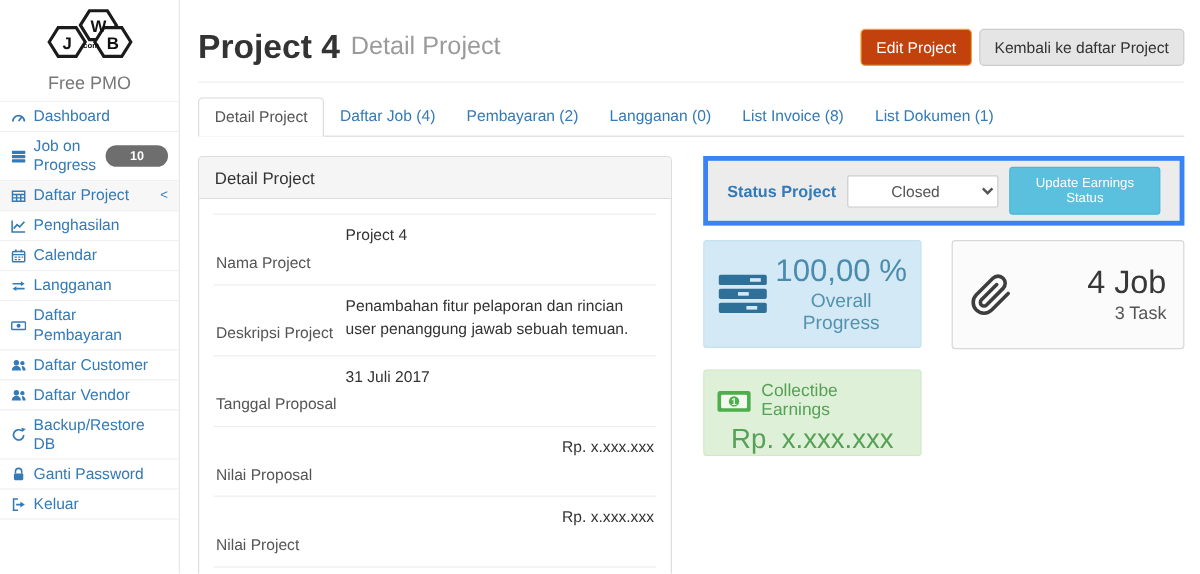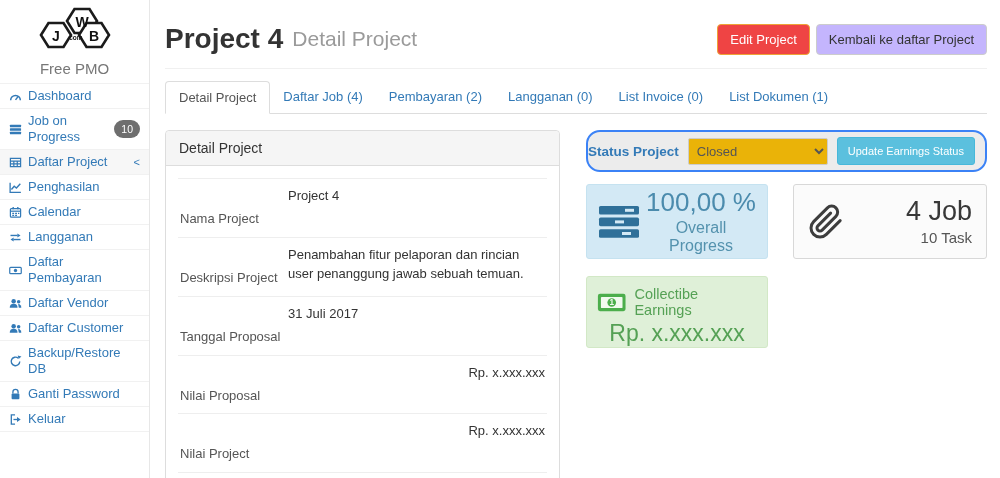--- a/index.html
+++ b/index.html
@@ -10,36 +10,36 @@
 
   
   .sidebar { width:150px; border-right:1px solid #e7e7e7; background:#fff; flex-shrink:0; }
   .logo-block { text-align:center; padding:7px 0 6px; }
   .brand-name { color:#777; font-size:15px; margin-top:3px; }
   .sidebar-menu { list-style:none; border-top:1px solid #f1f1f1; }
   .side-item { display:flex; align-items:center; gap:6px; padding:4px 9px; border-bottom:1px solid #f1f1f1;
                color:#337ab7; font-size:13px; text-decoration:none; cursor:pointer; line-height:16px; }
   .side-item.active { background:#f7f7f7; }
   .side-item .sicon { width:13px; height:13px; flex-shrink:0; display:inline-flex; }
-  .badge { margin-left:auto; background:#6e6e6e; color:#fff; font-size:10.5px; font-weight:normal;
-           padding:1px 7px; border-radius:9px; }
+  .badge { margin-left:auto; background:#6e6e6e; color:#fff; font-size:10.5px; font-weight:bold;
+           padding:1px 20px; border-radius:9px; }
   .chev { margin-left:auto; color:#337ab7; font-size:11px; }
 
   
   .content { flex:1; padding:10px 13px 0 15px; min-width:0; }
   .breadcrumb { background:#f5f5f5; border-radius:4px; padding:7px 15px; font-size:12.5px; color:#777; }
   .breadcrumb a { color:#337ab7; text-decoration:none; cursor:pointer; }
   .bc-sep { color:#bbb; margin:0 4px; }
   .page-header { display:flex; align-items:center; margin-top:13px; border-bottom:1px solid #f0f0f0; padding-bottom:13px; }
   .page-title { font-size:28px; font-weight:bold; color:#333; }
   .page-subtitle { font-size:21px; color:#9a9a9a; margin-left:9px; font-weight:normal; }
   .header-buttons { margin-left:auto; display:flex; gap:6px; }
   .btn { font-size:13px; padding:7px 12px; border-radius:4px; cursor:pointer; border:1px solid transparent; }
-  .btn-warning { background:#ef4444; border-color:#eea236; color:#fff; }
-  .btn-default { background:#c4b5fd; border-color:#ccc; color:#333; }
+  .btn-warning { background:#c2410c; border-color:#eea236; color:#fff; }
+  .btn-default { background:#e5e5e5; border-color:#ccc; color:#333; }
   .btn-info { background:#5bc0de; border-color:#46b8da; color:#fff; font-size:11px; padding:7px 10px; border-radius:3px; }
 
   .nav-tabs { list-style:none; display:flex; border-bottom:1px solid #ddd; margin-top:12px; font-size:13px; }
   .nav-tabs li { padding:8px 13px; color:#337ab7; cursor:pointer; margin-bottom:-1px; }
   .nav-tabs li.active { background:#fff; border:1px solid #ddd; border-bottom-color:#fff;
                         border-radius:4px 4px 0 0; color:#555; cursor:default; }
 
   .cols { display:flex; gap:26px; margin-top:16px; }
   .left-col { width:395px; flex-shrink:0; }
   .right-col { flex:1; min-width:0; }
@@ -49,35 +49,35 @@
   .panel-heading { background:#f5f5f5; border-bottom:1px solid #ddd; border-radius:4px 4px 0 0;
                    padding:9px 13px; font-size:14px; color:#333; }
   .panel-body { padding:10px 12px 12px; }
   .d-row { display:flex; border-top:1px solid #eee; padding:8px 2px; font-size:13px; line-height:1.45; }
   .d-row:first-child { border-top:1px solid #eee; margin-top:2px; }
   .d-label { width:108px; flex-shrink:0; color:#555;margin-top:23px; }
   .d-value { color:#333; flex:1; }
   .d-value.right { text-align:right; }
 
   
-  .status-well { background:#ececec; border:2px solid #3b82f6; border-radius:14px; padding:5px 0;
+  .status-well { background:#ececec; border:4px solid #3b82f6; border-radius:0; padding:5px 16px;
                  display:flex; align-items:center; gap:9px; }
   .status-label { color:#337ab7; font-weight:bold; font-size:13.5px; white-space:nowrap; }
   .status-select { width:140px; height:27px; font-size:13px; color:#555; border:1px solid #ccc;
-                   border-radius:2px; background:#eab308; padding:0 4px; font-family:inherit; }
+                   border-radius:2px; background:#ffffff; padding:0 4px; font-family:inherit;text-align:center; }
 
   
   .boxes-row { display:flex; gap:25px; margin-top:12px; }
   .box { border-radius:3px; }
-  .box-progress { width:182px; height:75px; background:#d3e9f5; border:1px solid #c5e2f0;
+  .box-progress { width:182px; height:90px; background:#d3e9f5; border:1px solid #c5e2f0;
                   display:flex; align-items:center; padding:8px 10px; gap:4px; }
   .box-progress .txt { flex:1; text-align:center; color:#4b8bad; }
   .box-progress .big { font-size:26px; line-height:1.1; }
   .box-progress .sub { font-size:16px; margin-top:3px; color:#5492ae; }
-  .box-jobs { flex:1; height:75px; background:#fbfbfb; border:1px solid #d8d8d8;
+  .box-jobs { flex:1; height:91px; background:#fbfbfb; border:1px solid #d8d8d8;
               display:flex; align-items:center; padding:8px 14px; }
   .box-jobs .txt { margin-left:auto; text-align:right; }
   .box-jobs .big { font-size:27px; color:#383838; line-height:1.1; }
   .box-jobs .sub { font-size:15px; color:#555; margin-top:3px; }
   .box-earnings { width:182px; height:72px; background:#dff0d8; border:1px solid #d2e8c6;
                   margin-top:17px; padding:9px 10px; color:#55a155; }
   .box-earnings .row1 { display:flex; align-items:center; gap:8px; font-size:14.5px; }
   .box-earnings .big { font-size:23px; text-align:center; margin-top:2px; }
 
   
@@ -180,32 +180,32 @@
         </li>
         <li class="side-item">
           <span class="sicon">
               <svg viewBox="0 0 14 14" fill="#337ab7">
                 <circle cx="5" cy="4.6" r="2.4"></circle>
                 <path d="M.8 11.6a4.2 4.2 0 0 1 8.4 0z"></path>
                 <circle cx="10.4" cy="5" r="1.9"></circle>
                 <path d="M9.8 7.6a3.4 3.4 0 0 1 3.4 4h-2.6z"></path>
               </svg>
             </span>
-          <span>Daftar Vendor</span>
+          <span>Daftar Customer</span>
         </li>
         <li class="side-item">
           <span class="sicon">
               <svg viewBox="0 0 14 14" fill="#337ab7">
                 <circle cx="5" cy="4.6" r="2.4"></circle>
                 <path d="M.8 11.6a4.2 4.2 0 0 1 8.4 0z"></path>
                 <circle cx="10.4" cy="5" r="1.9"></circle>
                 <path d="M9.8 7.6a3.4 3.4 0 0 1 3.4 4h-2.6z"></path>
               </svg>
             </span>
-          <span>Daftar Customer</span>
+          <span>Daftar Vendor</span>
         </li>
         <li class="side-item">
           <span class="sicon">
               <svg viewBox="0 0 14 14">
                 <path fill="none" stroke="#337ab7" stroke-width="1.5" d="M11.6 7A4.6 4.6 0 1 1 10 3.4"></path>
                 <path fill="#337ab7" d="M9.4.6l4 1-3 2.8z"></path>
               </svg>
             </span>
           <span>Backup/Restore DB</span>
         </li>
@@ -241,21 +241,21 @@
           <button class="btn btn-warning">Edit Project</button>
           <button class="btn btn-default">Kembali ke daftar Project</button>
         </div>
       </div>
 
       <ul class="nav-tabs">
         <li class="active">Detail Project</li>
         <li>Daftar Job (4)</li>
         <li>Pembayaran (2)</li>
         <li>Langganan (0)</li>
-        <li>List Invoice (0)</li>
+        <li>List Invoice (8)</li>
         <li>List Dokumen (1)</li>
       </ul>
 
       <div class="cols">
 
         <div class="left-col">
           <div class="panel">
             <div class="panel-heading">Detail Project</div>
             <div class="panel-body">
               <div class="d-row">
@@ -323,21 +323,21 @@
                 <div class="sub">Overall Progress</div>
               </div>
             </div>
 
             <div class="box box-jobs">
               <svg width="36" height="46" viewBox="0 0 24 24" fill="none" stroke="#3d3d3d" stroke-width="2" stroke-linecap="round" stroke-linejoin="round">
                 <path d="M21.44 11.05l-9.19 9.19a6 6 0 0 1-8.49-8.49l9.19-9.19a4 4 0 0 1 5.66 5.66l-9.2 9.19a2 2 0 0 1-2.83-2.83l8.49-8.48"></path>
               </svg>
               <div class="txt">
                 <div class="big">4 Job</div>
-                <div class="sub">10 Task</div>
+                <div class="sub">3 Task</div>
               </div>
             </div>
           </div>
 
           <div class="box box-earnings">
             <div class="row1">
               <svg width="30" height="19" viewBox="0 0 34 22">
                 <rect x="1" y="1" width="32" height="20" rx="2.5" fill="#4cae4c"></rect>
                 <rect x="4.5" y="4.5" width="25" height="13" rx="1" fill="#f2faef"></rect>
                 <circle cx="17" cy="11" r="5" fill="#4cae4c"></circle>

